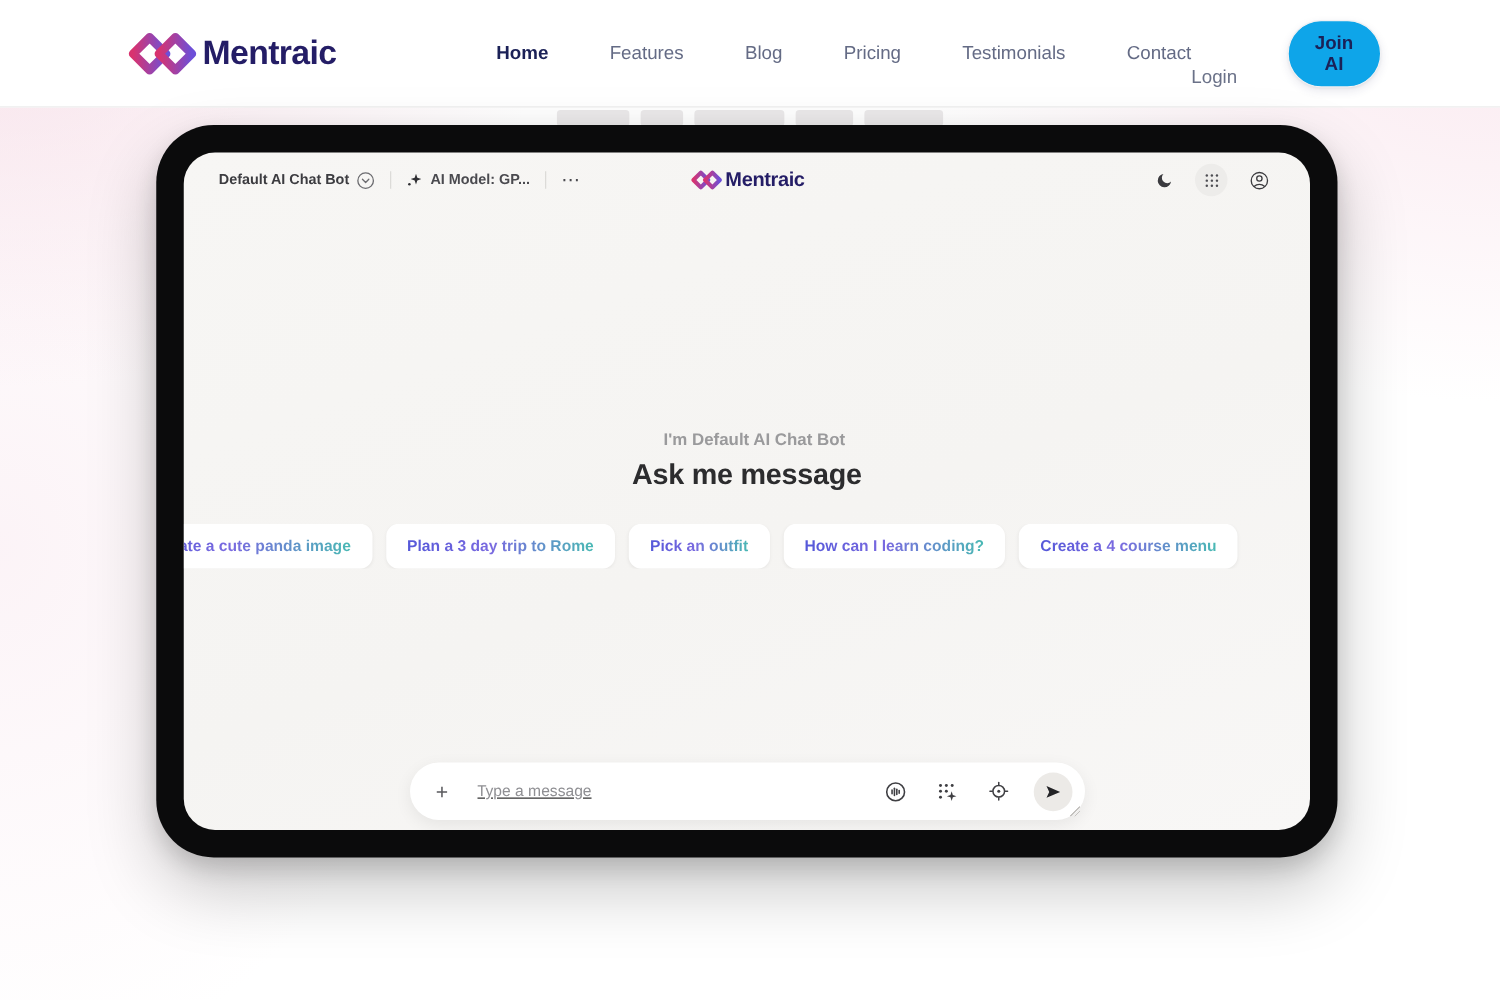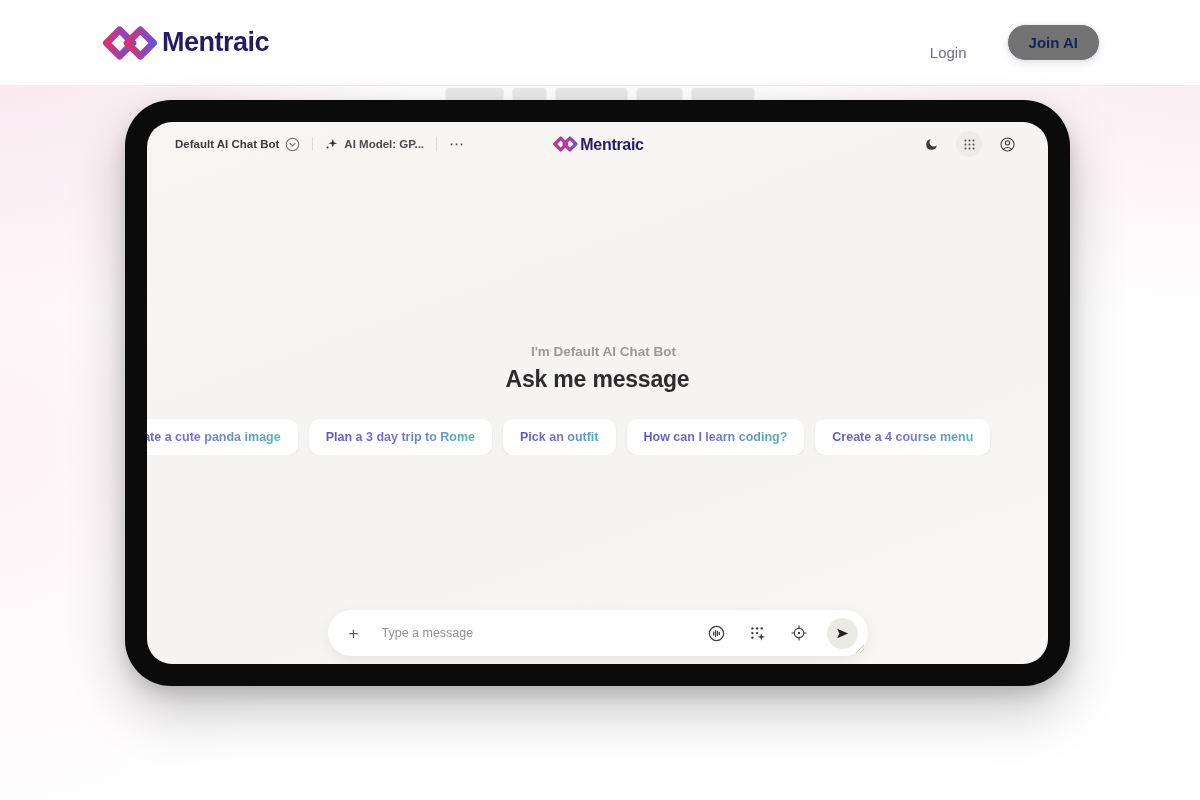--- a/index.html
+++ b/index.html
@@ -19,21 +19,21 @@
     display:flex; align-items:center; padding:0 100px 0 100px;
   }
   .brand{ display:flex; align-items:center; gap:2px; cursor:pointer; }
   .brand-name{ font-size:27px; font-weight:800; color:#241d66; letter-spacing:-.5px; }
   .nav-links{ display:flex; align-items:center; gap:49px; margin-left:128px; }
   .nav-link{ font-size:15px; color:#646b85; font-weight:500; text-decoration:none; cursor:pointer; }
   .nav-link.active{ color:#1b2157; font-weight:700; }
   .nav-actions{ margin-left:auto; display:flex; align-items:flex-end; gap:40px; }
   .login-link{ font-size:15px; color:#6a7188; font-weight:500; cursor:pointer; }
   .join-btn{
-    background:#737373; border:1px solid #f1f1f3; border-radius:999px;
+    background:#0ea5e9; border:1px solid #f1f1f3; border-radius:999px;
     padding:9px 21px; font-size:15px; font-weight:700; color:#1b2157;
     box-shadow:0 3px 8px rgba(35,42,102,.10), 0 1px 2px rgba(0,0,0,.05);
     cursor:pointer; font-family:inherit;
   }
 
   
   .hero{ position:relative; height:714px; }
   .hidden-heading{
     position:absolute; top:2px; left:50%; transform:translateX(-50%);
     display:flex; gap:9px; align-items:flex-end;
@@ -120,21 +120,21 @@
     box-shadow:0 4px 14px rgba(0,0,0,.07);
     display:flex; align-items:center; padding:0 10px 0 12px;
   }
   .plus-btn{
     width:28px; height:28px; border-radius:50%; border:none; background:#fff;
     color:#5a5a5e; font-size:17px; font-weight:400; cursor:pointer; line-height:1;
     display:flex; align-items:center; justify-content:center;
   }
   .msg-input{
     flex:1; border:none; outline:none; background:transparent; margin-left:14px;
-    font-family:inherit; font-size:12.5px; color:#333;
+    font-family:inherit; font-size:12.5px; color:#333;text-decoration:underline;
   }
   .msg-input::placeholder{ color:#8f8f93; }
   .composer-icons{ display:flex; align-items:center; gap:15px; }
   .send-btn{
     width:31px; height:31px; border-radius:50%; border:none; background:#eceae7;
     display:flex; align-items:center; justify-content:center; cursor:pointer;
   }
   .grip{
     position:absolute; right:4px; bottom:3px; width:8px; height:8px;
     background:
@@ -153,20 +153,28 @@
           <stop offset="0" stop-color="#d8336f"></stop>
             <stop offset="1" stop-color="#6d4fd8"></stop>
         </linearGradient>
       </defs>
       <path d="M21 8 L35 22 L21 36 L7 22 Z" fill="none" stroke="url(#lg1)" stroke-width="7.5" stroke-linejoin="round"></path>
       <path d="M43 8 L57 22 L43 36 L29 22 Z" fill="none" stroke="url(#lg1)" stroke-width="7.5" stroke-linejoin="round"></path>
     </svg>
     <span class="brand-name">Mentraic</span>
   </div>
 
+  <nav class="nav-links">
+      <a class="nav-link active">Home</a>
+      <a class="nav-link">Features</a>
+      <a class="nav-link">Blog</a>
+      <a class="nav-link">Pricing</a>
+      <a class="nav-link">Testimonials</a>
+      <a class="nav-link">Contact</a>
+    </nav>
 
   <div class="nav-actions">
     <a class="login-link">Login</a>
     <button class="join-btn">Join AI</button>
   </div>
 </header>
 
 <main class="hero">
 
   <div class="hidden-heading">

